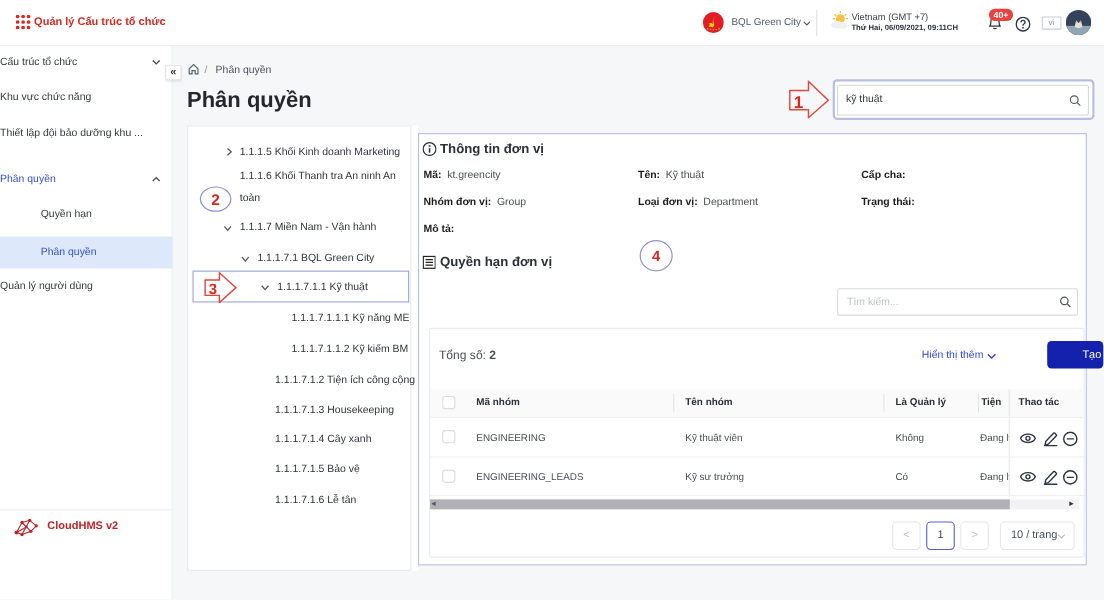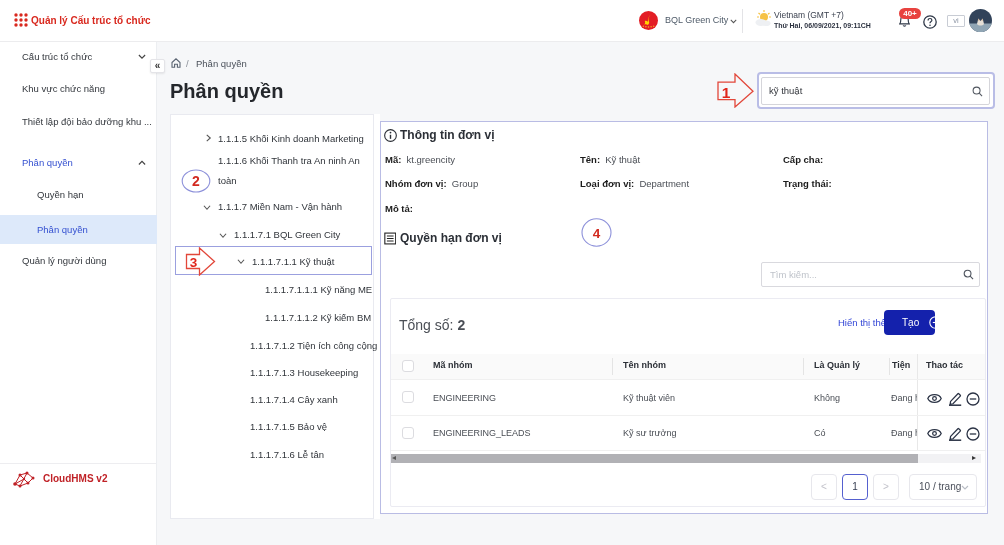--- a/index.html
+++ b/index.html
@@ -1,20 +1,20 @@
 <!DOCTYPE html>
 <html><head>
 <meta charset="utf-8">
 <style>
 *{margin:0;padding:0;box-sizing:border-box}
 html,body{width:1004px;height:545px;font-family:"Liberation Sans",sans-serif;background:#f6f7f9;position:relative;overflow:hidden}
 .abs{position:absolute}
 .hdr{position:absolute;left:0;top:0;width:1004px;height:42px;background:#fff;border-bottom:1px solid #ececee;z-index:5}
 .side{position:absolute;left:0;top:42px;width:157px;height:503px;background:#fff;border-right:1px solid #eceef1;z-index:4}
-.mi{position:absolute;left:0;width:157px;height:27px;line-height:27px;font-size:9.5px;color:#33373d;padding-left:22px;white-space:nowrap}
+.mi{position:absolute;left:0;width:157px;height:27px;line-height:27px;font-size:9.5px;color:#33373d;white-space:nowrap}
 .sub{padding-left:37px}
 .blue{color:#3450d0}
 .treepanel{position:absolute;left:170px;top:114px;width:204px;height:405px;background:#fff;border:1px solid #e9eaf0;z-index:2}
 .rpanel{position:absolute;left:380px;top:121px;width:608px;height:393px;background:#fff;border:1px solid #b9bce4;z-index:2}
 .tn{position:absolute;font-size:9.5px;color:#30343a;white-space:nowrap;z-index:3}
 .lbl{font-weight:bold;color:#1c1c1c;margin-right:2.5px}
 .fld{position:absolute;font-size:9.5px;color:#4a4e55;z-index:3;white-space:nowrap}
 .hd2{position:absolute;font-size:12px;font-weight:bold;color:#2b2f36;z-index:3;white-space:nowrap}
 .thc{position:absolute;font-size:9px;font-weight:bold;color:#2b2f36;white-space:nowrap}
 .tdc{position:absolute;font-size:9px;color:#4a4e55;white-space:nowrap}
@@ -246,26 +246,26 @@
 
 <div class="abs" style="left:761px;top:262px;width:219px;height:25px;border:1px solid #d9d9de;border-radius:2px;background:#fff;z-index:3"></div>
 <div class="abs" style="left:770px;top:269px;font-size:9.5px;color:#bfc3ca;z-index:4">Tìm kiếm...</div>
 <svg class="abs" style="left:963px;top:269px;z-index:4" width="11" height="11" viewBox="0 0 12 12">
     <circle cx="5" cy="5" r="3.7" fill="none" stroke="#4e545e" stroke-width="1.2"></circle>
     <line x1="7.8" y1="7.8" x2="11" y2="11" stroke="#4e545e" stroke-width="1.2"></line>
   </svg>
 
 
 <div class="abs" style="left:390px;top:298px;width:596px;height:209px;border:1px solid #ebebf2;border-radius:2px;background:#fff;z-index:2"></div>
-<div class="abs" style="left:399px;top:317px;font-size:14px;color:#4a4e55;z-index:3">Tổng số: <b>2</b></div>
+<div class="abs" style="left:399px;top:317px;font-size:11px;color:#4a4e55;z-index:3">Tổng số: <b>2</b></div>
 <div class="abs" style="left:838px;top:317px;font-size:9.5px;color:#3346d6;z-index:3">Hiển thị thêm</div>
 <svg class="abs" style="left:897px;top:321px;z-index:3" width="9" height="6" viewBox="0 0 9 6">
     <path d="M1 1 L4.5 4.5 L8 1" stroke="#3346d6" stroke-width="1.2" fill="none"></path>
   </svg>
-<div class="abs" style="left:884px;top:310px;width:51px;height:25px;background:#1421ac;border-radius:4px;z-index:3;color:#fff;font-size:10px;text-align:left;line-height:25px;padding-left:18px;box-sizing:border-box">Tạo</div>
+<div class="abs" style="left:952px;top:310px;width:51px;height:25px;background:#1421ac;border-radius:4px;z-index:3;color:#fff;font-size:10px;text-align:left;line-height:25px;padding-left:32px;box-sizing:border-box">Tạo</div>
 <svg class="abs" style="left:929px;top:316px;z-index:4" width="13" height="13" viewBox="0 0 13 13">
     <circle cx="6.5" cy="6.5" r="5.7" fill="none" stroke="#fff" stroke-width="1.1"></circle>
     <line x1="6.5" y1="3.8" x2="6.5" y2="9.2" stroke="#fff" stroke-width="1.1"></line>
     <line x1="3.8" y1="6.5" x2="9.2" y2="6.5" stroke="#fff" stroke-width="1.1"></line>
   </svg>
 
 
 <div class="abs" style="left:391px;top:354px;width:594px;height:25px;background:#fafafa;z-index:2"></div>
 <div class="abs" style="left:391px;top:379px;width:594px;height:1px;background:#f0f0f0;z-index:2"></div>
 <div class="abs" style="left:391px;top:415px;width:594px;height:1px;background:#f0f0f0;z-index:2"></div>

